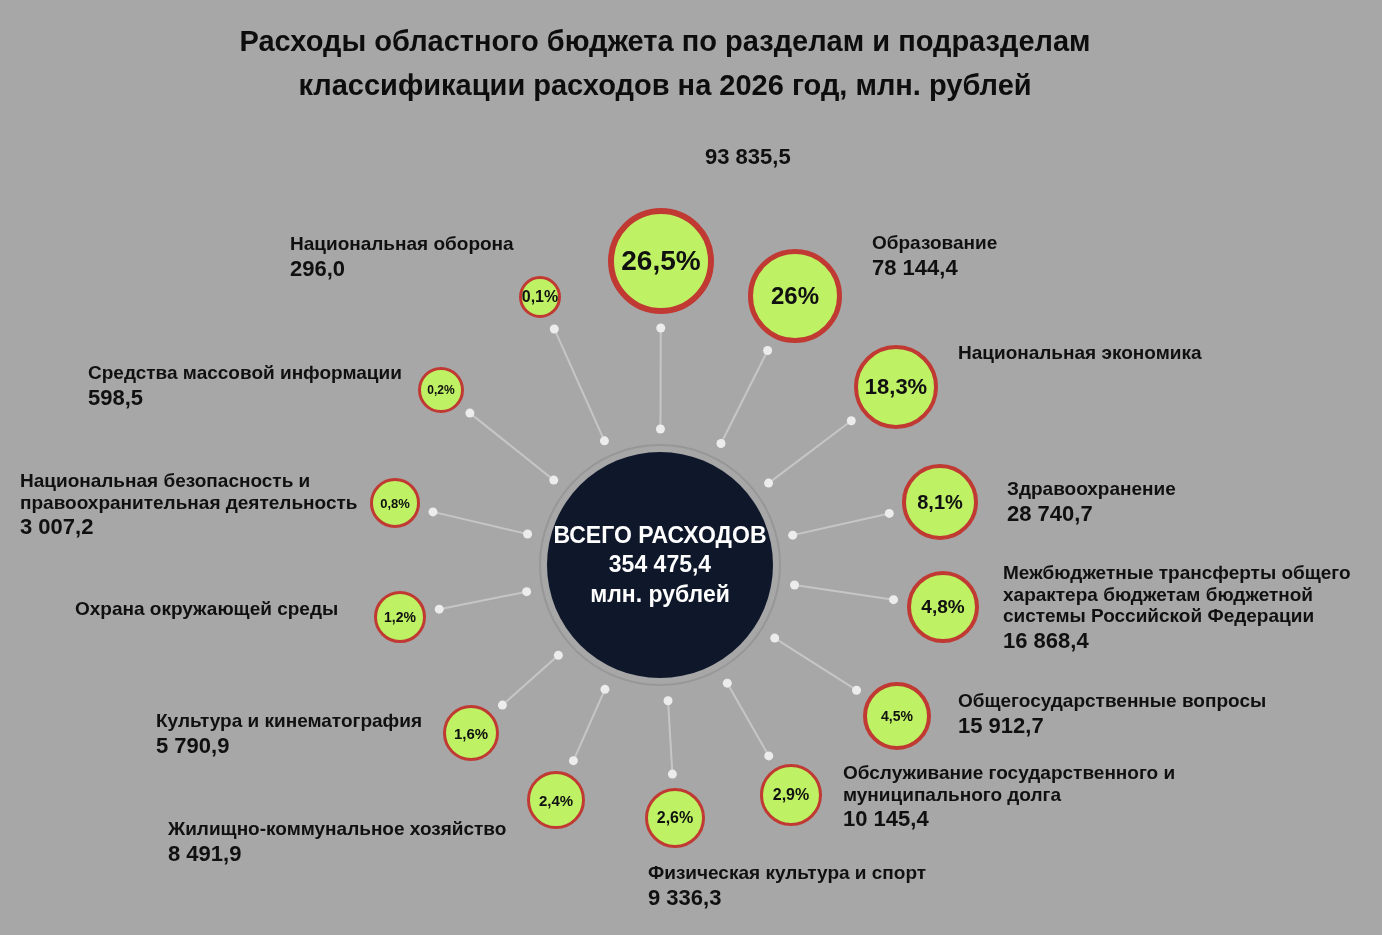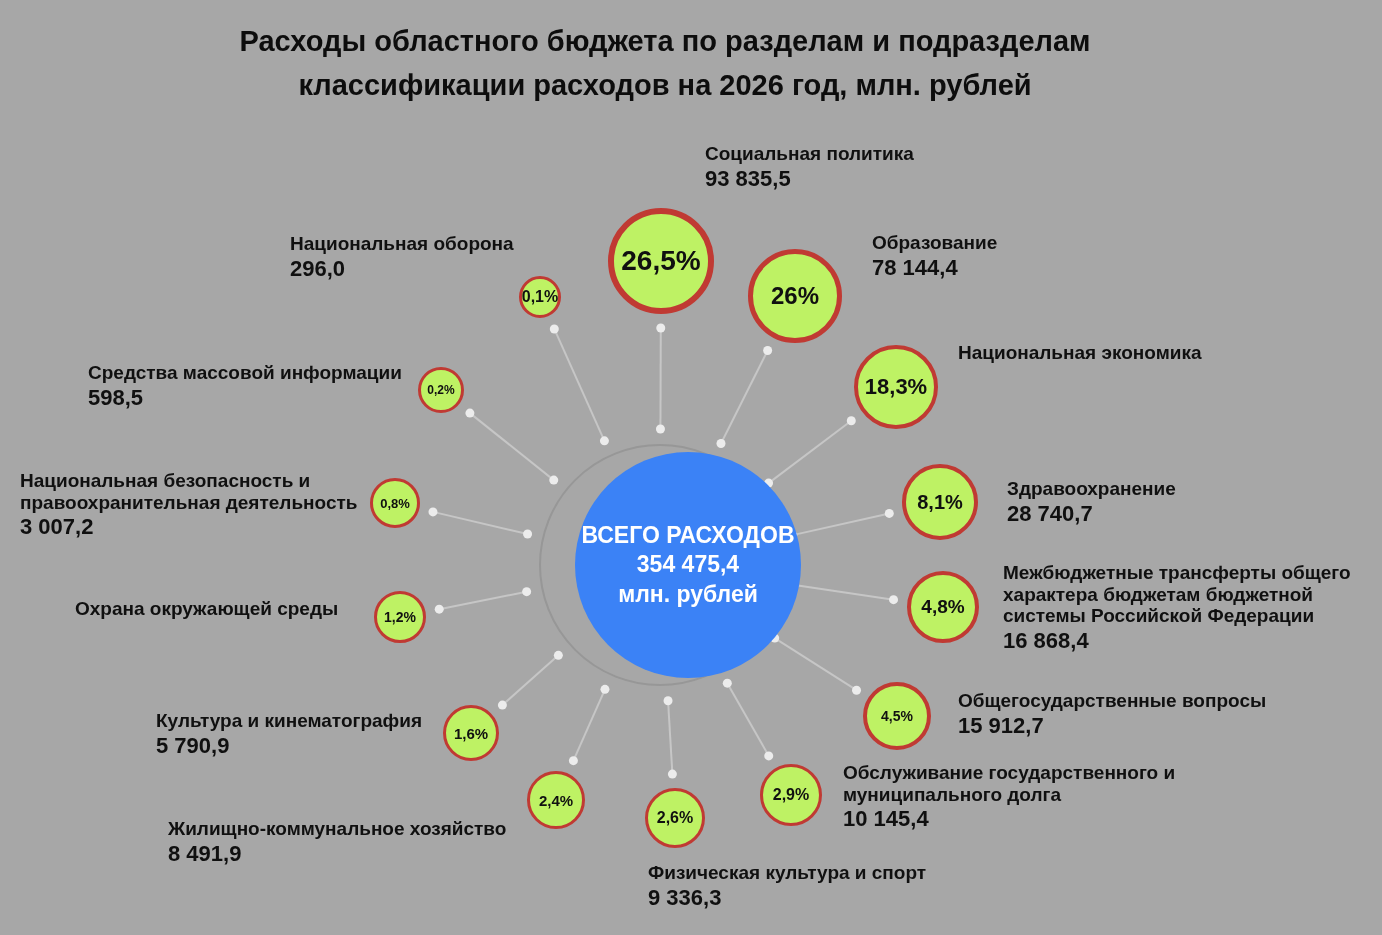--- a/index.html
+++ b/index.html
@@ -11,24 +11,23 @@
     position:absolute;left:0;top:20px;width:1330px;text-align:center;
     font-size:29px;font-weight:bold;color:#0d0d0d;line-height:1.5;
   }
   #spokes{position:absolute;left:0;top:0;z-index:1;}
   .center-ring{
     position:absolute;left:539px;top:444px;width:242px;height:242px;
     border-radius:50%;border:2px solid #979797;box-sizing:border-box;z-index:2;
   }
   .center-circle{
     position:absolute;left:547px;top:452px;width:226px;height:226px;border-radius:50%;
-    background:#3b82f6;z-index:3;display:flex;flex-direction:column;align-items:center;
+    background:#0f172a;z-index:3;display:flex;flex-direction:column;align-items:center;
     justify-content:center;color:#ffffff;font-weight:bold;font-size:23px;line-height:1.28;
     text-align:left;
-    margin-left:28px;
   }
   .bubble{
     position:absolute;border-radius:50%;background:#bef264;border-style:solid;
     border-color:#c03a33;display:flex;align-items:center;justify-content:center;
     font-weight:bold;color:#101010;z-index:4;box-sizing:border-box;white-space:nowrap;
   }
   .lbl{position:absolute;z-index:5;color:#101010;font-weight:bold;}
   .lbl .nm{font-size:19px;line-height:1.14;}
   .lbl .vl{font-size:22px;line-height:1.15;margin-top:1px;}
 </style>
@@ -91,21 +90,20 @@
     <div>ВСЕГО РАСХОДОВ</div>
     <div>354 475,4</div>
     <div>млн. рублей</div>
   </div>
 
   <div id="satellites">
       <div class="bubble" style="left: 608px; top: 208px; width: 106px; height: 106px; border-width: 6px; font-size: 28px;">
         <span>26,5%</span>
       </div>
       <div class="lbl" style="left: 705px; top: 143px; width: 280px;">
-        <div class="nm">Социальная политика</div>
         <div class="vl">93 835,5</div>
       </div>
       <div class="bubble" style="left: 748px; top: 249px; width: 94px; height: 94px; border-width: 5px; font-size: 24px;">
         <span>26%</span>
       </div>
       <div class="lbl" style="left: 872px; top: 232px; width: 240px;">
         <div class="nm">Образование</div>
         <div class="vl">78 144,4</div>
       </div>
       <div class="bubble" style="left: 854px; top: 345px; width: 84px; height: 84px; border-width: 4px; font-size: 22px;">

